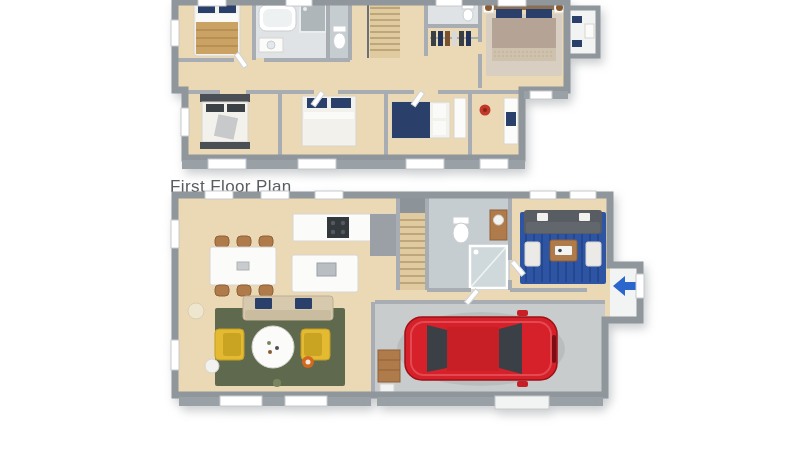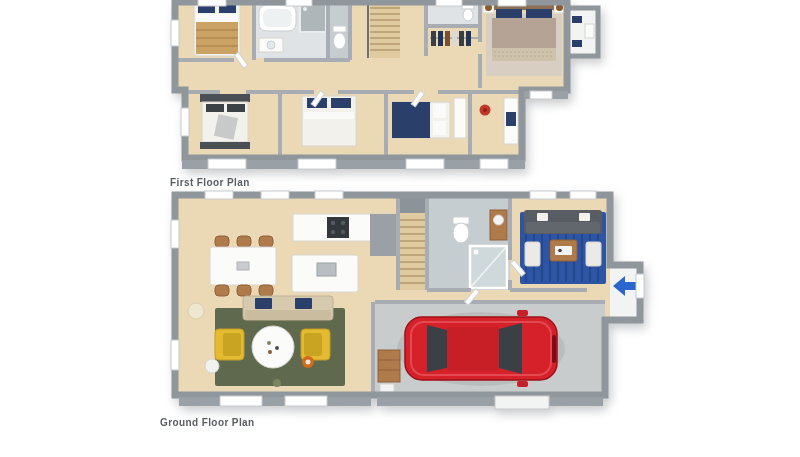--- a/index.html
+++ b/index.html
@@ -4,22 +4,22 @@
 <style>
   html,body{margin:0;padding:0;}
   body{
     width:800px;height:457px;position:relative;overflow:hidden;
     background:var(--page-bg,#ffffff);
     font-family:"Liberation Sans", sans-serif;
   }
   .canvas{position:absolute;inset:0;}
   .plan{position:absolute;filter:drop-shadow(3px 5px 5px rgba(70,76,82,.28));}
   .plan-label{
-    position:absolute;font-size:10px;letter-spacing:.4px;
-    color:var(--label-text,#585d61);font-weight:700;white-space:nowrap;
+    position:absolute;font-size:17px;letter-spacing:.4px;
+    color:var(--label-text,#585d61);font-weight:400;white-space:nowrap;
   }
   
   .wall{stroke:var(--wall,#8f969c);stroke-width:7;fill:none;stroke-linejoin:miter}
   .wallB{stroke:var(--wall,#8f969c);stroke-width:5;fill:none}
   .iwall{stroke:var(--wall-light,#a7adb2);stroke-width:4;fill:none}
   .wood{fill:var(--floor-wood,#ebd8b5)}
   .woodd{fill:var(--floor-wood-dark,#e0cba0)}
   .bathf{fill:var(--floor-bath,#dfe3e5)}
   .bathf2{fill:var(--floor-bath2,#c6cdd1)}
   .garagef{fill:var(--floor-garage,#c9cccd)}
@@ -336,14 +336,13 @@
       <rect class="win" x="96" y="1" width="28" height="8"></rect>
       <rect class="win" x="150" y="1" width="28" height="8"></rect>
       <rect class="win" x="365" y="1" width="26" height="8"></rect>
       <rect class="win" x="405" y="1" width="26" height="8"></rect>
       <rect class="win" x="6" y="30" width="8" height="28"></rect>
       <rect class="win" x="6" y="150" width="8" height="30"></rect>
       <rect class="win" x="471" y="84" width="8" height="24"></rect>
     </g>
   </svg>
 
-  <div class="plan-label" style="left:160px;top:417px">Ground Floor Plan</div>
 </div>
 
 </body></html>

